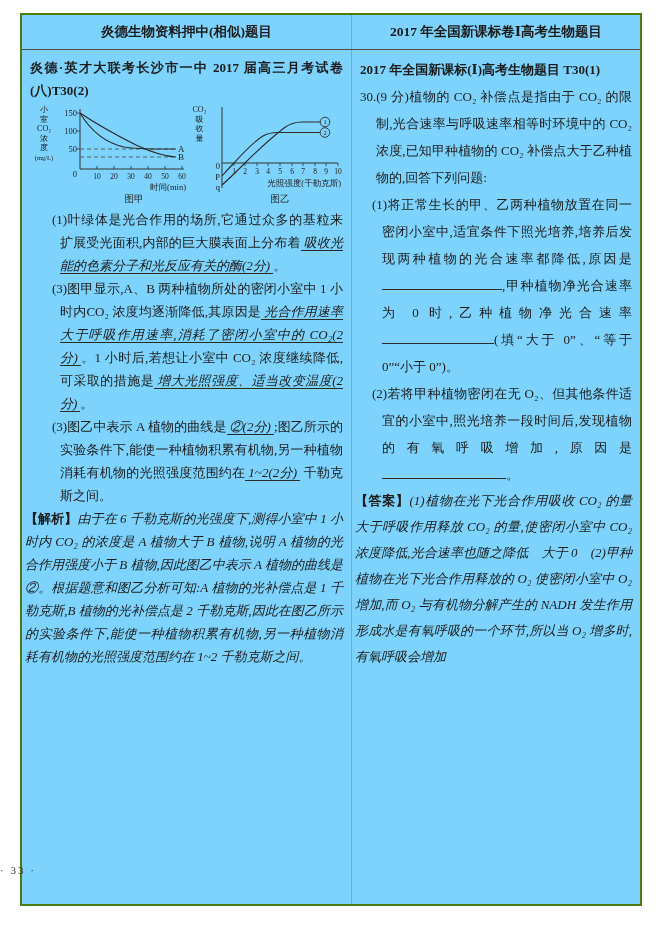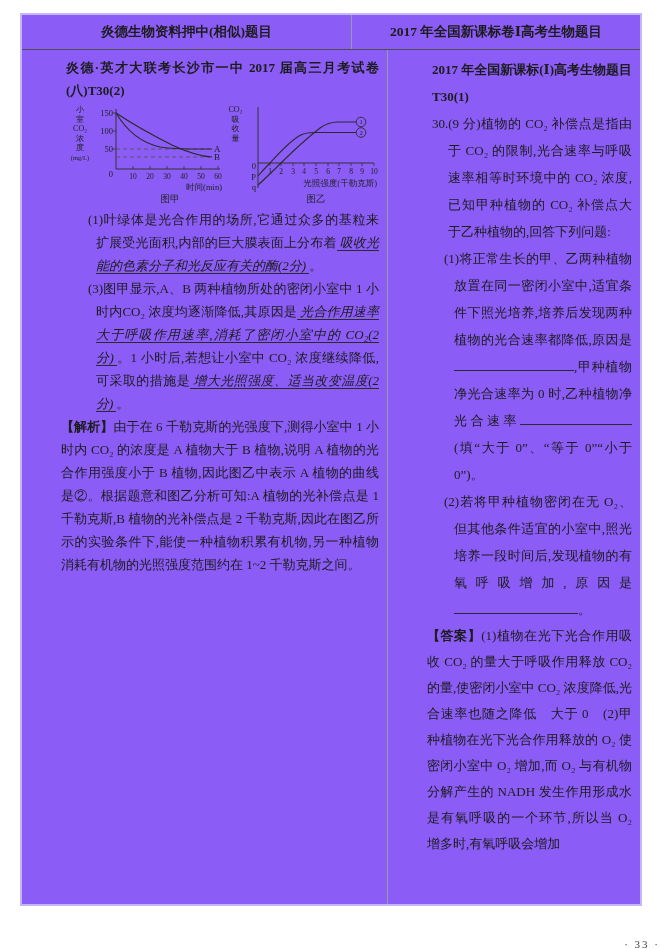--- a/index.html
+++ b/index.html
@@ -3,41 +3,41 @@
 <meta charset="utf-8">
 <style>
   html,body{margin:0;padding:0;}
   body{
     width:660px;height:949px;position:relative;overflow:hidden;
     background:#ffffff;color:#1c1c1c;
     font-family:"Liberation Serif","DejaVu Serif",serif;
   }
   .sheet{
     position:absolute;left:20px;top:13px;width:622px;height:893px;
-    border:2px solid #c4b5fd;display:flex;flex-direction:column;box-sizing:border-box;
-    background:#8b5cf6;
+    border:2px solid #4d7c0f;display:flex;flex-direction:column;box-sizing:border-box;
+    background:#7dd3fc;
   }
   .thead{display:flex;flex:0 0 34px;border-bottom:1px solid #4e4e4e;}
   .th{display:flex;align-items:center;justify-content:center;font-weight:bold;font-size:13.5px;box-sizing:border-box;}
   .th.l{width:330px;border-right:1px solid #9b9b9b;}
   .th.r{flex:1;}
   .tbody{display:flex;flex:1;min-height:0;}
-  .td{box-sizing:border-box;overflow:hidden;font-size:13px;text-align:justify;margin-left:36px;}
+  .td{box-sizing:border-box;overflow:hidden;font-size:13px;text-align:justify;}
   .td.l{width:330px;border-right:1px solid #9b9b9b;padding:6px 8px 0 8px;line-height:23px;}
   .td.r{flex:1;padding:6px 8px 2px 8px;line-height:27px;}
   .para{margin:0;}
   .bold{font-weight:bold;}
   .hang{padding-left:22px;text-indent:-22px;}
   .rhang{padding-left:16px;text-indent:-16px;}
   .sub{margin-left:22px;padding-left:8px;text-indent:-8px;}
   .rsub{margin-left:12px;padding-left:10px;text-indent:-10px;}
   .jiexi,.daan{margin-left:-5px;}
   .td.r .daan{line-height:26px;}
   .seg-b{font-weight:bold;font-style:normal;}
-  .seg-kai{}
+  .seg-kai{font-style:italic;}
   .seg-ans{font-style:italic;border-bottom:1px solid #2a2a2a;padding:0 3px;}
   .seg-blank{display:inline-block;border-bottom:1px solid #2a2a2a;height:1em;vertical-align:baseline;}
   
   .figure{display:flex;margin:3px 0 2px 2px;height:101px;flex:0 0 auto;}
   .chart{position:relative;height:100px;}
   .chart-jia{width:160px;}
   .chart-yi{width:154px;}
   .ylab{position:absolute;display:flex;flex-direction:column;align-items:center;
         font-size:8px;line-height:9.5px;color:#222;}
   .chart-jia .ylab{left:0;top:4;width:24px;}
@@ -49,21 +49,21 @@
   svg text{font-family:"Liberation Serif","DejaVu Serif",serif;font-size:8.5px;fill:#222;}
   svg text.xt{font-size:7.5px;}
   svg text.cap{font-size:9.5px;}
   svg text.ser{font-size:9px;}
   svg text.cnum{font-size:6.5px;}
   svg .axis{stroke:#333;stroke-width:1;fill:none;}
   svg .tick{stroke:#333;stroke-width:0.8;fill:none;}
   svg .curve{stroke:#2b2b2b;stroke-width:1.1;fill:none;}
   svg .dash{stroke:#555;stroke-width:0.9;fill:none;stroke-dasharray:4 3;}
   svg .circ{stroke:#2b2b2b;stroke-width:0.9;fill:none;}
-  .footer{position:absolute;left:0;top:938px;width:660px;text-align:right;
+  .footer{position:absolute;left:0;top:864px;width:660px;text-align:left;
           font-size:11px;color:#3a3a3a;letter-spacing:2px;}
 </style>
 </head>
 <body>
 
 <div class="sheet">
   <div class="thead">
     <div class="th l">炎德生物资料押中(相似)题目</div>
     <div class="th r">2017 年全国新课标卷Ⅰ高考生物题目</div>
   </div>
@@ -138,20 +138,21 @@
             <circle class="circ" cx="117" cy="27.5" r="4.8"></circle>
             <text class="cnum" x="117" y="29.8" text-anchor="middle">2</text>
             <text x="133" y="81" text-anchor="end">光照强度(千勒克斯)</text>
             <text class="cap" x="72" y="97" text-anchor="middle">图乙</text>
           </svg>
         </div>
       </div>
 
       <div class="para sub"><span>(1)叶绿体是光合作用的场所,它通过众多的基粒来扩展受光面积,内部的巨大膜表面上分布着</span><span class="seg-ans">吸收光能的色素分子和光反应有关的酶(2分)</span><span>。</span></div>
       <div class="para sub"><span>(3)图甲显示,A、B 两种植物所处的密闭小室中 1 小时内CO₂ 浓度均逐渐降低,其原因是</span><span class="seg-ans">光合作用速率大于呼吸作用速率,消耗了密闭小室中的 CO₂(2分)</span><span>。1 小时后,若想让小室中 CO₂ 浓度继续降低,可采取的措施是</span><span class="seg-ans">增大光照强度、适当改变温度(2分)</span><span>。</span></div>
+      <div class="para sub"><span>(3)图乙中表示 A 植物的曲线是</span><span class="seg-ans">②(2分)</span><span>;图乙所示的实验条件下,能使一种植物积累有机物,另一种植物消耗有机物的光照强度范围约在</span><span class="seg-ans">1~2(2分)</span><span> 千勒克斯之间。</span></div>
       <div class="para jiexi"><span class="seg-b">【解析】</span><span class="seg-kai">由于在 6 千勒克斯的光强度下,测得小室中 1 小时内 CO₂ 的浓度是 A 植物大于 B 植物,说明 A 植物的光合作用强度小于 B 植物,因此图乙中表示 A 植物的曲线是②。根据题意和图乙分析可知:A 植物的光补偿点是 1 千勒克斯,B 植物的光补偿点是 2 千勒克斯,因此在图乙所示的实验条件下,能使一种植物积累有机物,另一种植物消耗有机物的光照强度范围约在 1~2 千勒克斯之间。</span></div>
     </div>
 
     <div class="td r">
       <div class="para bold">2017 年全国新课标(Ⅰ)高考生物题目 T30(1)</div>
       <div class="para rhang">30.(9 分)植物的 CO₂ 补偿点是指由于 CO₂ 的限制,光合速率与呼吸速率相等时环境中的 CO₂ 浓度,已知甲种植物的 CO₂ 补偿点大于乙种植物的,回答下列问题:</div>
       <div class="para rsub"><span>(1)将正常生长的甲、乙两种植物放置在同一密闭小室中,适宜条件下照光培养,培养后发现两种植物的光合速率都降低,原因是</span><span class="seg-blank" style="width: 120px;"></span><span>,甲种植物净光合速率为 0 时,乙种植物净光合速率</span><span class="seg-blank" style="width: 112px;"></span><span>(填“大于 0”、“等于 0”“小于 0”)。</span></div>
       <div class="para rsub"><span>(2)若将甲种植物密闭在无 O₂、但其他条件适宜的小室中,照光培养一段时间后,发现植物的有氧呼吸增加,原因是</span><span class="seg-blank" style="width: 124px;"></span><span>。</span></div>
       <div class="para daan"><span class="seg-b">【答案】</span><span class="seg-kai">(1)植物在光下光合作用吸收 CO₂ 的量大于呼吸作用释放 CO₂ 的量,使密闭小室中 CO₂ 浓度降低,光合速率也随之降低　大于 0　(2)甲种植物在光下光合作用释放的 O₂ 使密闭小室中 O₂ 增加,而 O₂ 与有机物分解产生的 NADH 发生作用形成水是有氧呼吸的一个环节,所以当 O₂ 增多时,有氧呼吸会增加</span></div>
     </div>

